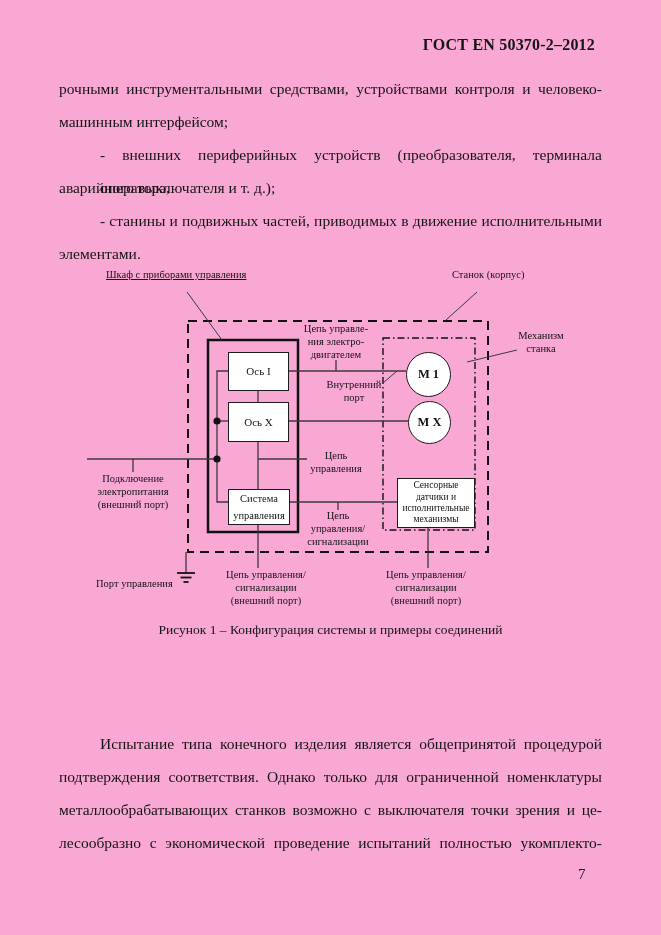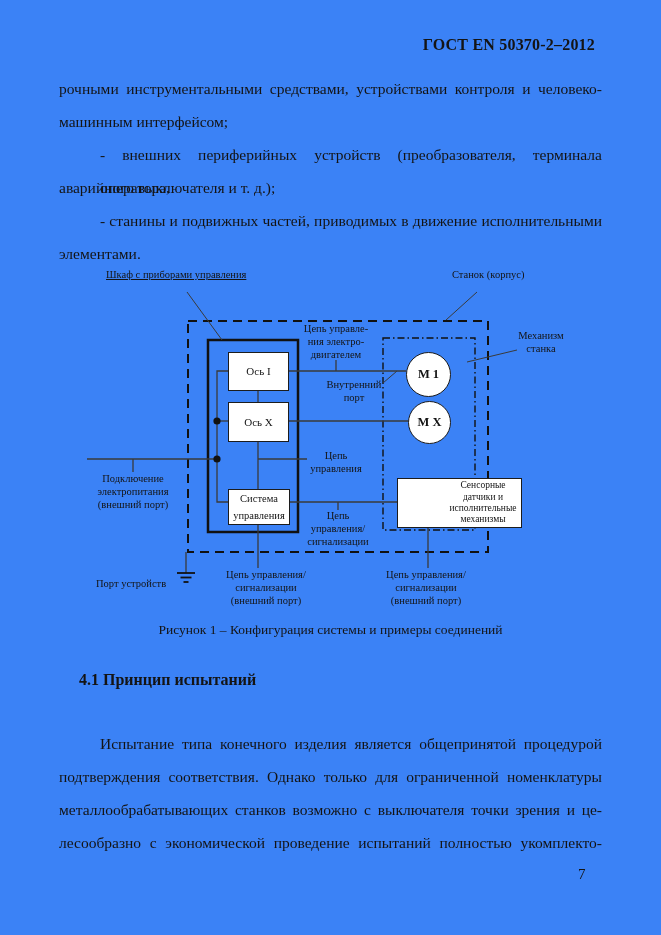--- a/index.html
+++ b/index.html
@@ -1,18 +1,18 @@
 <!DOCTYPE html>
 <html><head>
 <meta charset="utf-8">
 <style>
   html,body { margin:0; padding:0; background:#888; }
   .page {
     position:relative; width:661px; height:935px; margin:0 auto;
-    background:#3b82f6; overflow:hidden;
+    background:#f9a8d4; overflow:hidden;
     font-family:"Liberation Serif","DejaVu Serif",serif; color:#141414;
   }
   .abs { position:absolute; }
   .hdr { top:36px; right:66px; font-weight:bold; font-size:16px; letter-spacing:0.2px; }
   .textblock { left:59px; width:543px; }
   .ln { height:33px; line-height:33px; font-size:15.5px; overflow:visible; }
   .jst { text-align:justify; text-align-last:justify; }
   .ind { padding-left:41px; }
   .heading { left:79px; top:671px; font-weight:bold; font-size:16px; }
   .caption { left:0; top:622px; width:661px; text-align:center; font-size:13.5px; }
@@ -92,21 +92,21 @@
       <path d="M177,313 H195"></path>
       <path d="M180.5,317.5 H191.5"></path>
       <path d="M183.5,322 H188.5"></path>
     </g>
   </svg>
 
   <div class="abs dbox" style="left:228px; top:352px; width:59px; height:37px;">Ось I</div>
   <div class="abs dbox" style="left:228px; top:402px; width:59px; height:38px;">Ось X</div>
   <div class="abs dbox small2" style="left:228px; top:489px; width:60px; height:34px; white-space:pre-line;">Система
 управления</div>
-  <div class="abs dbox small4" style="left:397px; top:478px; width:76px; height:48px; white-space:pre-line;padding-left:47px;">Сенсорные
+  <div class="abs dbox small4" style="left:397px; top:478px; width:76px; height:48px; white-space:pre-line;">Сенсорные
 датчики и
 исполнительные
 механизмы</div>
   <div class="abs dbox circle" style="left:406px; top:352px; width:43px; height:43px;">М 1</div>
   <div class="abs dbox circle" style="left:408px; top:401px; width:41px; height:41px;">М Х</div>
 
   <div class="abs dlabel" style="left:106px; top:268px; width:150px;text-decoration:underline;">Шкаф с приборами управления</div>
   <div class="abs dlabel" style="left:452px; top:268px; width:90px;">Станок (корпус)</div>
   <div class="abs dlabel ctr" style="left:506px; top:329px; width:70px;">Механизм
 станка</div>
@@ -116,29 +116,28 @@
   <div class="abs dlabel ctr" style="left:320px; top:378px; width:68px;">Внутренний
 порт</div>
   <div class="abs dlabel ctr" style="left:304px; top:449px; width:64px;">Цепь
 управления</div>
   <div class="abs dlabel ctr" style="left:93px; top:472px; width:80px;">Подключение
 электропитания
 (внешний порт)</div>
   <div class="abs dlabel ctr" style="left:303px; top:509px; width:70px;">Цепь
 управления/
 сигнализации</div>
-  <div class="abs dlabel" style="left:96px; top:577px; width:90px;">Порт устройств</div>
+  <div class="abs dlabel" style="left:96px; top:577px; width:90px;">Порт управления</div>
   <div class="abs dlabel ctr" style="left:196px; top:568px; width:140px;">Цепь управления/сигнализации
 (внешний порт)</div>
   <div class="abs dlabel ctr" style="left:356px; top:568px; width:140px;">Цепь управления/сигнализации
 (внешний порт)</div>
 
   <div class="abs caption">Рисунок 1 – Конфигурация системы и примеры соединений</div>
 
-  <div class="abs heading">4.1 Принцип испытаний</div>
 
   <div class="abs textblock" style="top:727px;">
     <div class="ln jst ind">Испытание типа конечного изделия является общепринятой процедурой</div>
     <div class="ln jst">подтверждения соответствия. Однако только для ограниченной номенклатуры</div>
     <div class="ln jst">металлообрабатывающих станков возможно с выключателя точки зрения и це-</div>
     <div class="ln jst">лесообразно с экономической проведение испытаний полностью укомплекто-</div>
   </div>
 
   <div class="abs pgnum">7</div>
 

